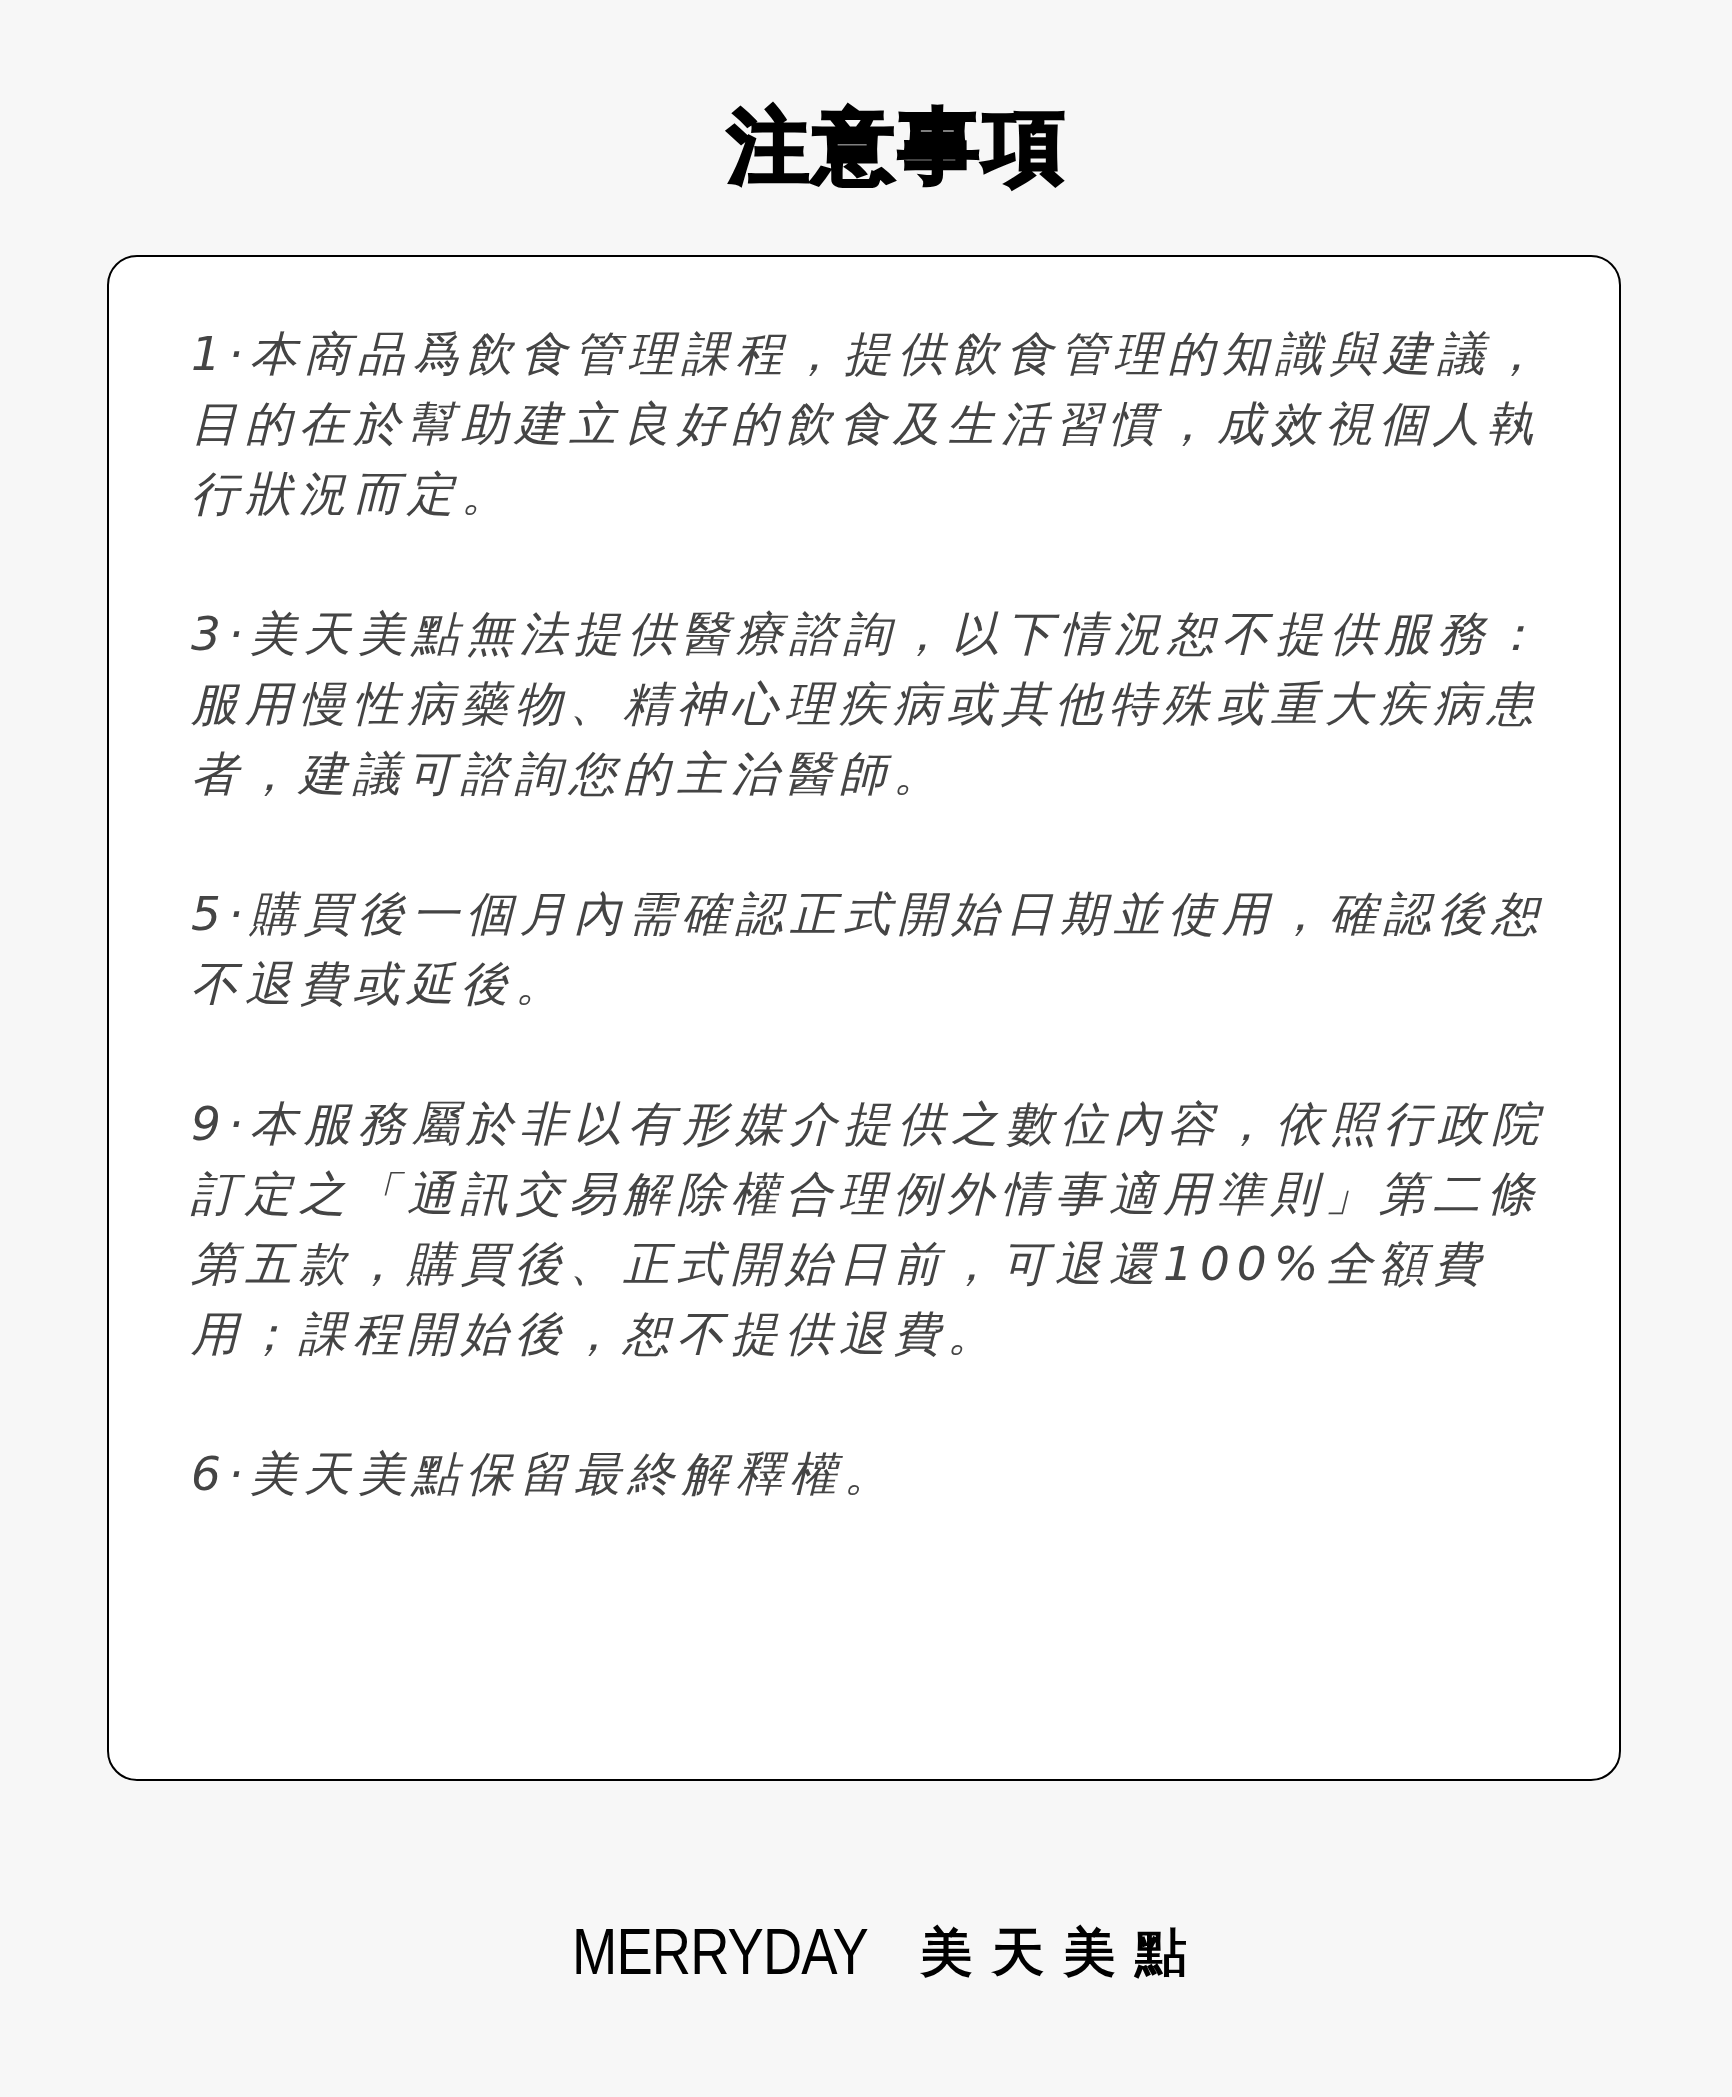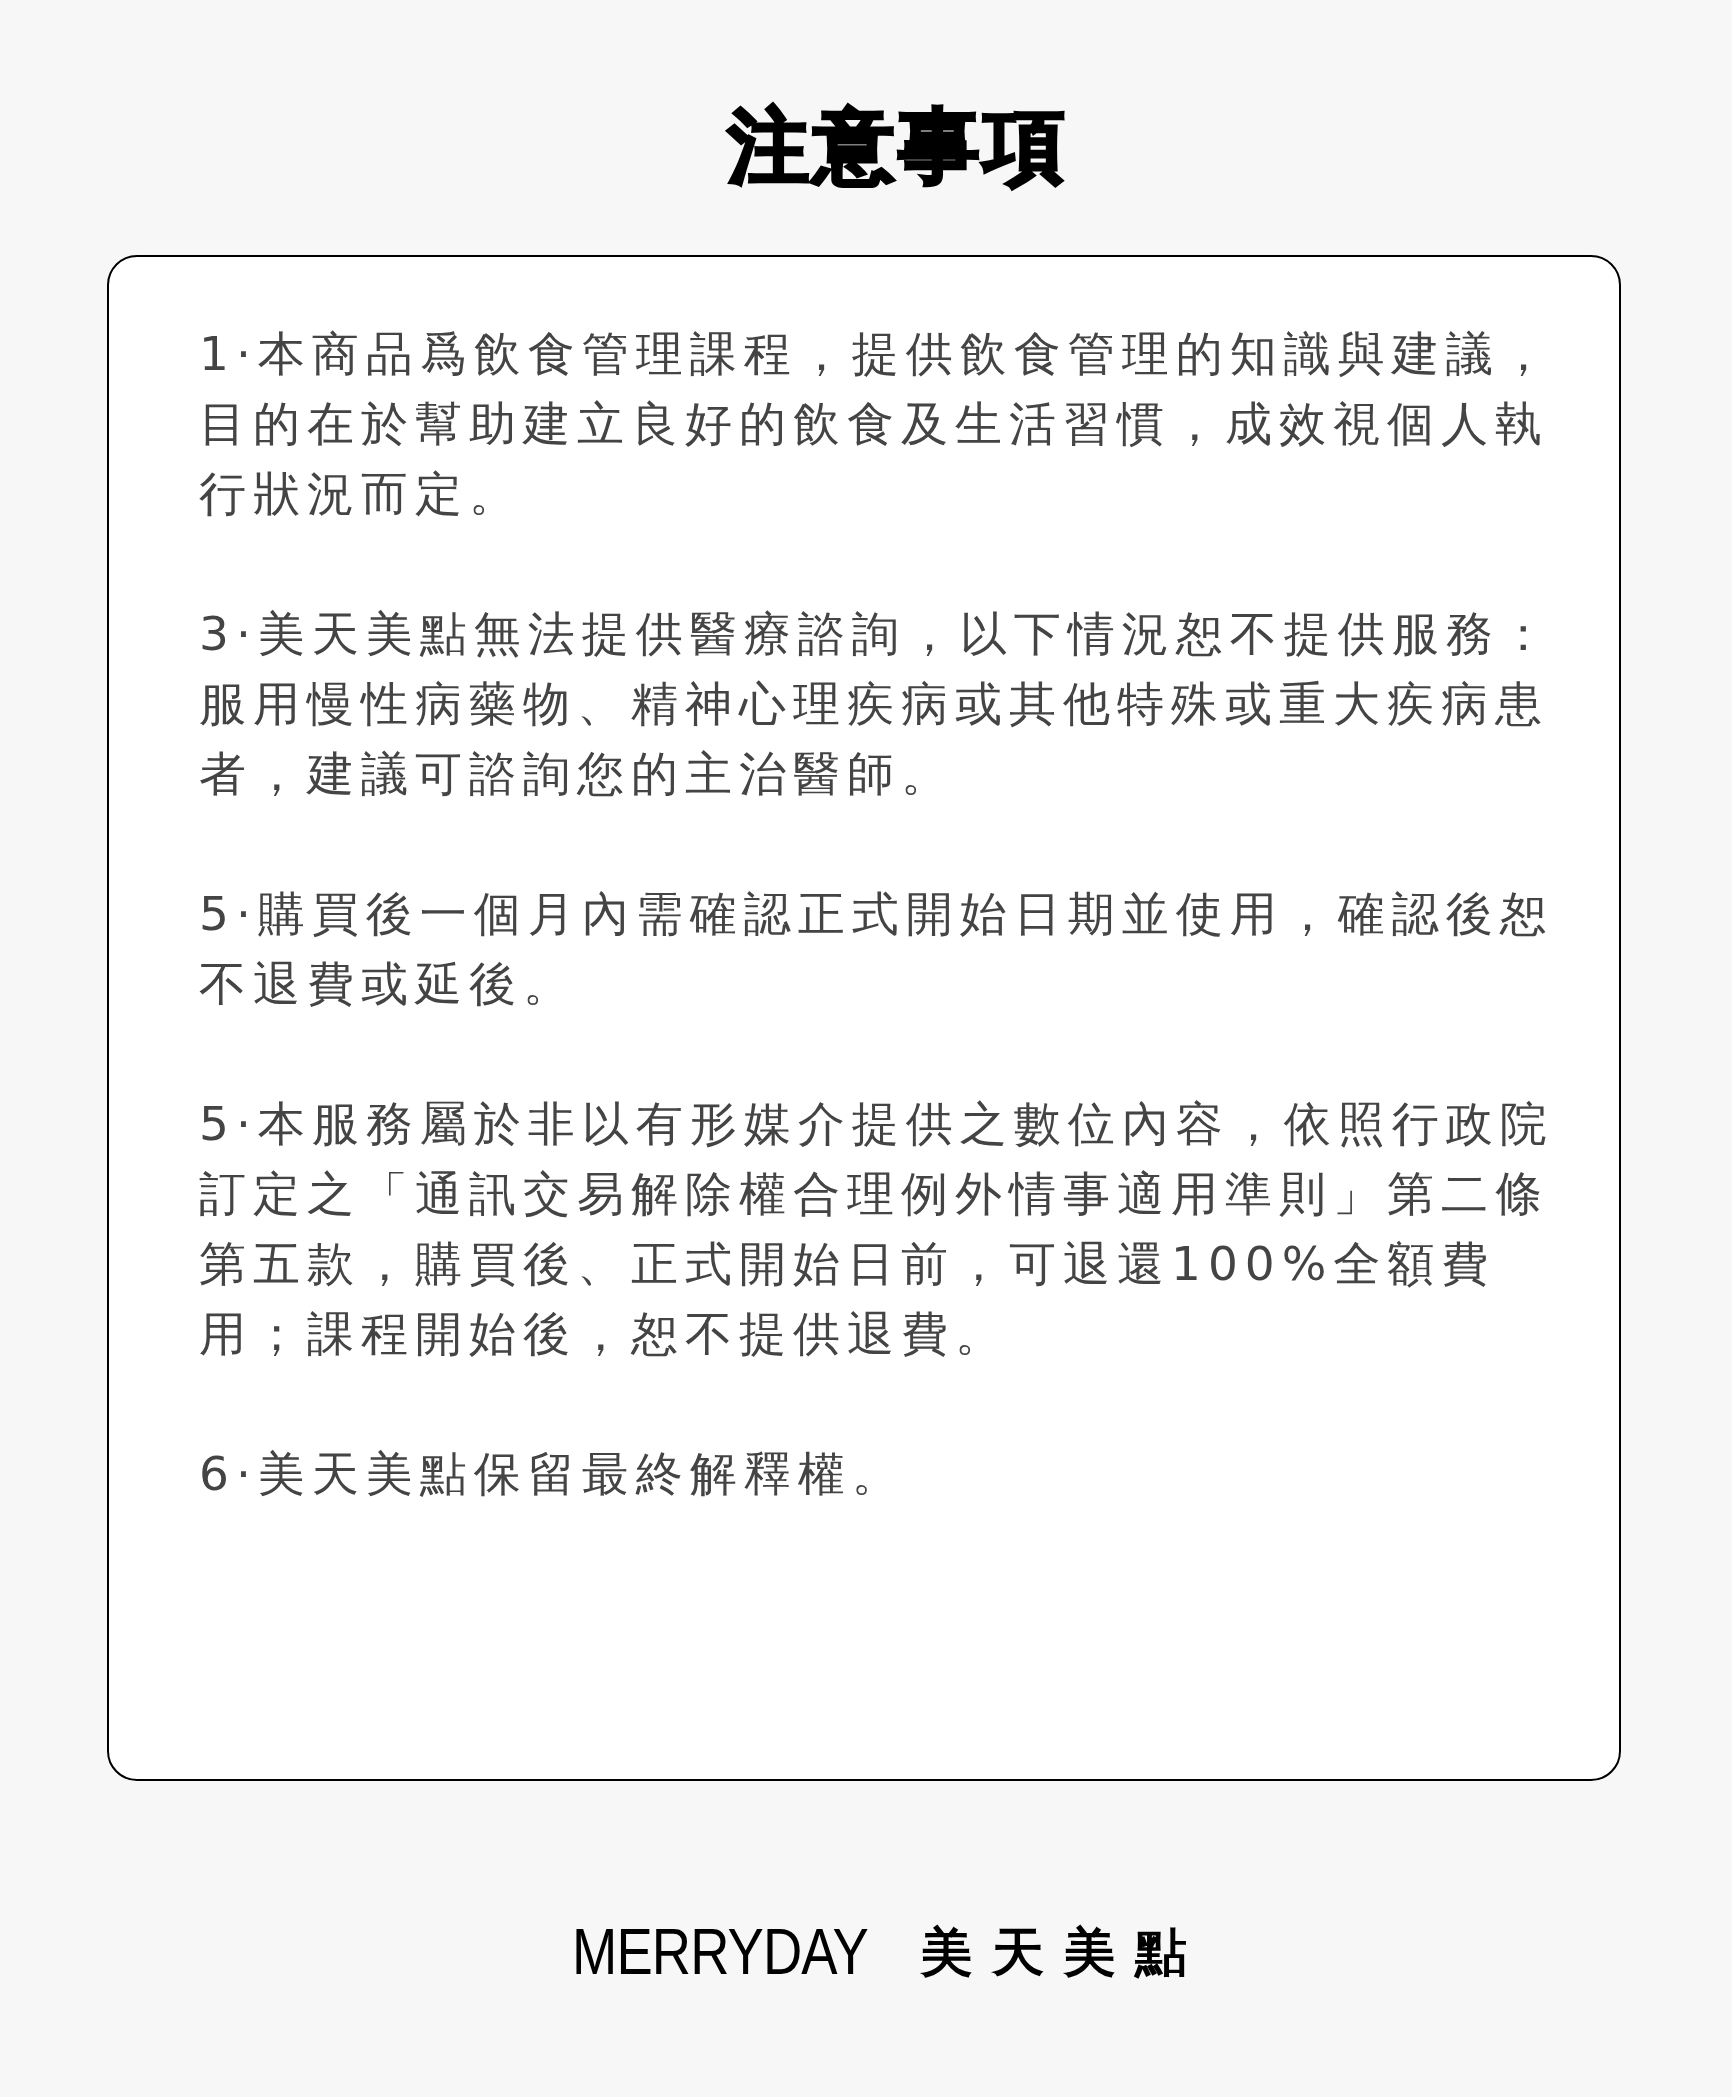--- a/index.html
+++ b/index.html
@@ -46,23 +46,24 @@
       width: 1365px;
       margin: 0;
       padding: 0;
       list-style: none;
     }
     .notice-item {
       font-size: 47px;
       line-height: 70px;
       color: #444444;
       letter-spacing: 7px;
-      margin: 0 0 70px 8px;
+      margin: 0 0 70px 0;
       white-space: pre-wrap;
       word-break: break-all;
+      font-style: italic;
     }
     .footer-logo {
       position: absolute;
       top: 1920px;
       left: 0;
       width: 1733px;
       display: flex;
       justify-content: center;
       align-items: center;
       color: #000;
@@ -88,21 +89,21 @@
 </head>
 <body>
 
 <div class="page-title">注意事項</div>
 
 <div class="notice-box">
   <ul class="notice-list">
     <li class="notice-item">1·本商品爲飲食管理課程，提供飲食管理的知識與建議，目的在於幫助建立良好的飲食及生活習慣，成效視個人執行狀況而定。</li>
     <li class="notice-item">3·美天美點無法提供醫療諮詢，以下情況恕不提供服務：服用慢性病藥物、精神心理疾病或其他特殊或重大疾病患者，建議可諮詢您的主治醫師。</li>
     <li class="notice-item">5·購買後一個月內需確認正式開始日期並使用，確認後恕不退費或延後。</li>
-    <li class="notice-item">5·本服務屬於非以有形媒介提供之數位內容，依照行政院訂定之「通訊交易解除權合理例外情事適用準則」第二條第五款，購買後、正式開始日前，可退還100%全額費用；課程開始後，恕不提供退費。</li>
+    <li class="notice-item">9·本服務屬於非以有形媒介提供之數位內容，依照行政院訂定之「通訊交易解除權合理例外情事適用準則」第二條第五款，購買後、正式開始日前，可退還100%全額費用；課程開始後，恕不提供退費。</li>
     <li class="notice-item">6·美天美點保留最終解釋權。</li>
   </ul>
 </div>
 
 <div class="footer-logo">
   <span class="logo-en">MERRYDAY</span>
   <span class="logo-zh">美天美點</span>
 </div>
 
 

